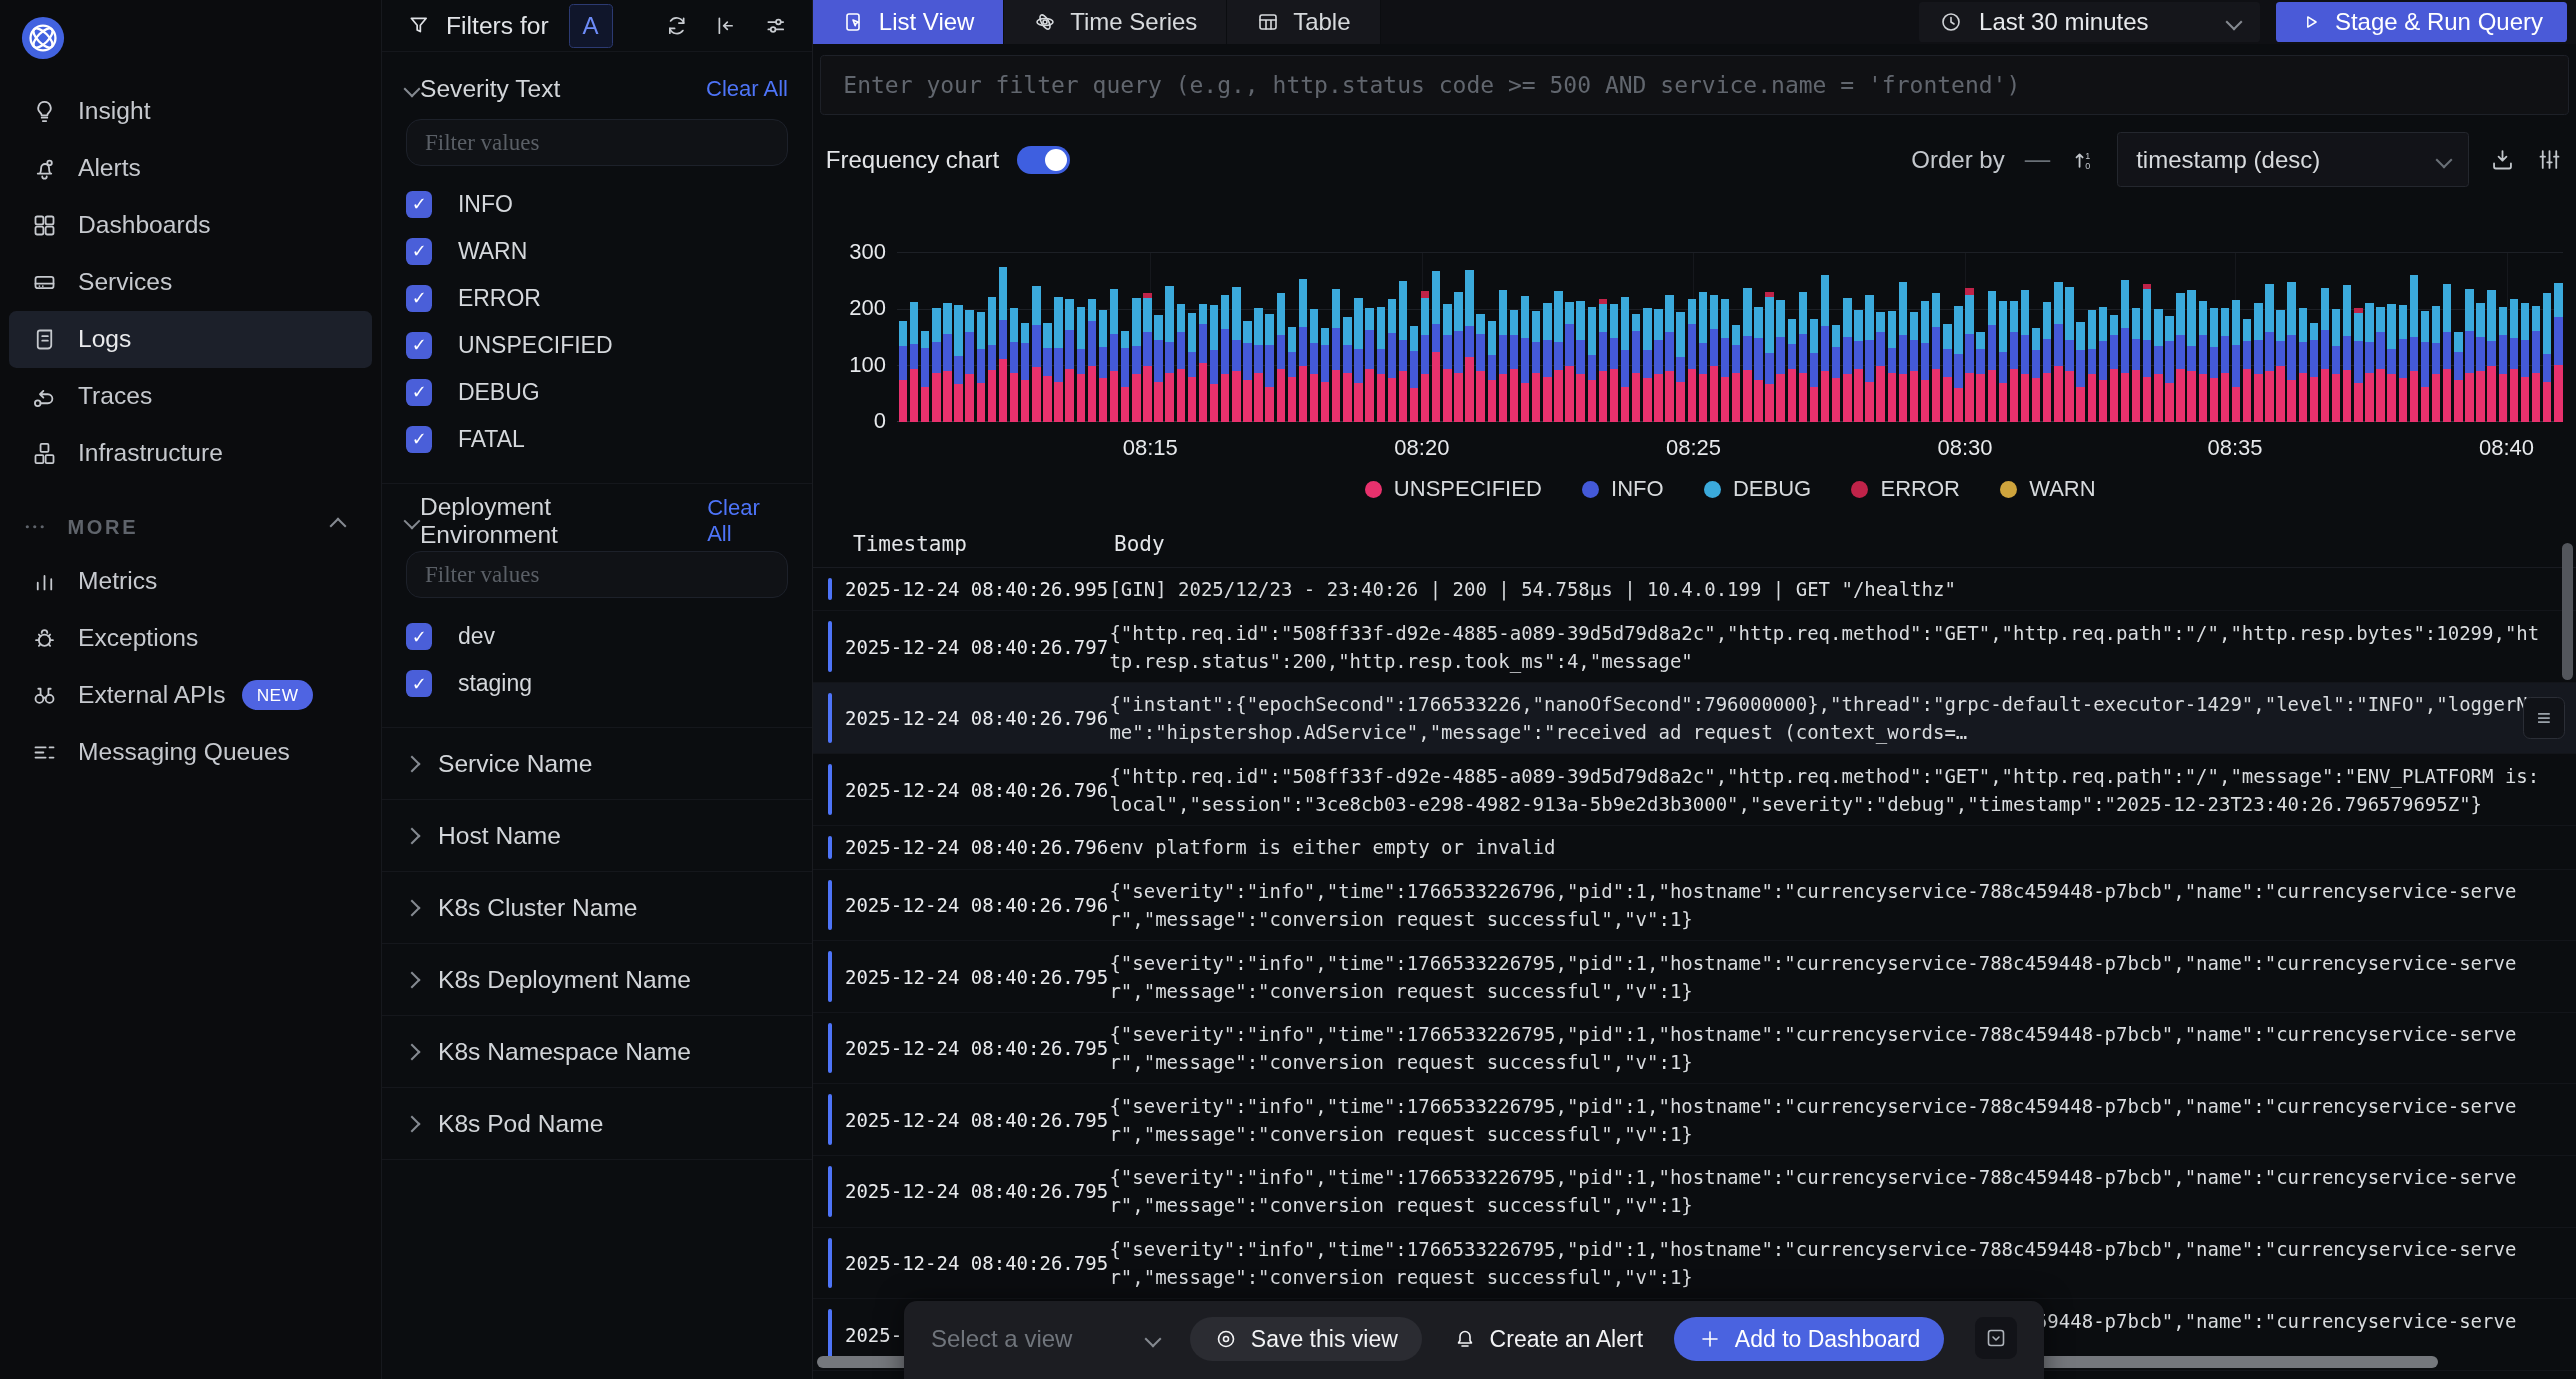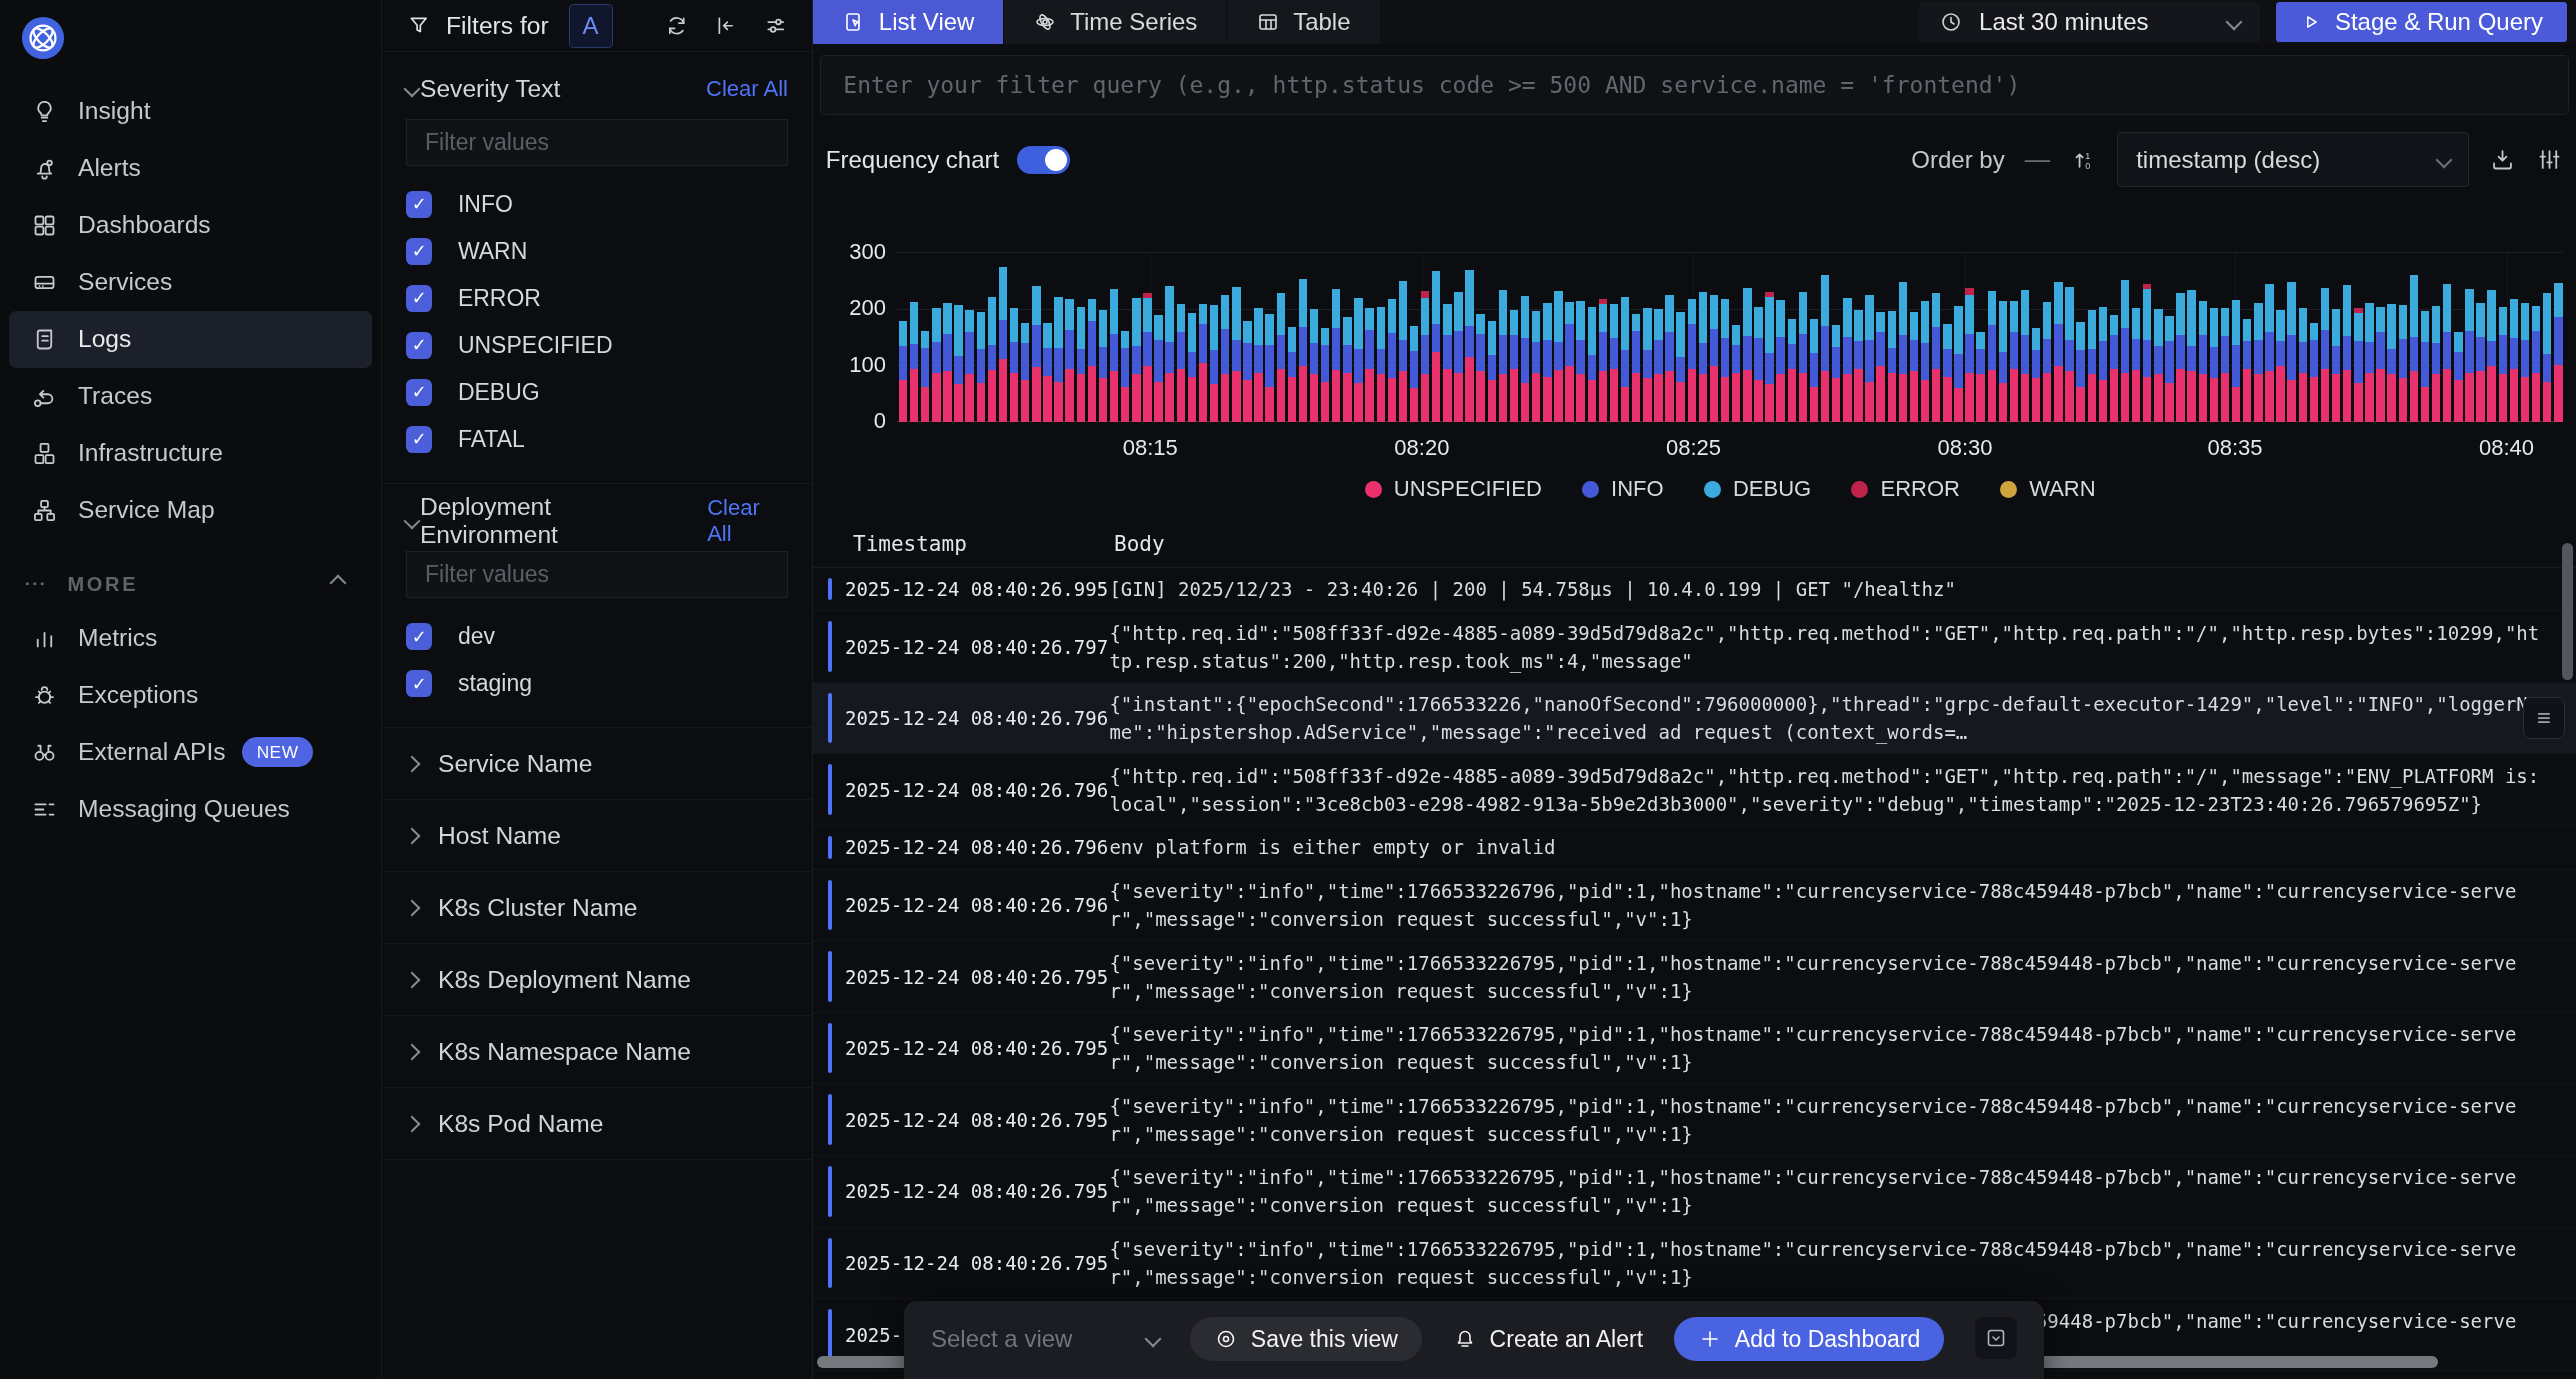--- a/index.html
+++ b/index.html
@@ -27,21 +27,21 @@
   .f-head-icons{margin-left:auto;display:flex;gap:24px;align-items:center;color:#c9ccd1;}
   .f-head-icons span{width:25.5px;height:25.5px;}
   .f-sec{padding:16.4px 24px 7.3px 24px;}
   .f-sec-hd{display:flex;align-items:center;gap:2px;height:42px;}
   .f-sec-title{font-size:24.6px;color:#d2d5d9;}
   .clear-all{color:#4e74f8;font-size:22px;cursor:pointer;}
   .ml-auto{margin-left:auto;}
   .chev{display:inline-block;width:10px;height:10px;border-right:2.2px solid #858a91;border-bottom:2.2px solid #858a91;transform:rotate(45deg);}
   .chev.r{transform:rotate(-45deg);}
   .chev.u{transform:rotate(-135deg);}
-  .f-input{margin:9px 0 14.6px 0;height:47px;background:#101216;border:0.9px solid #1d212a;border-radius:0;color:#c2410c;font-size:23px;padding:0 18px;width:100%;box-sizing:border-box;outline:none;}
+  .f-input{margin:9px 0 14.6px 0;height:47px;background:#101216;border:0.9px solid #1d212a;border-radius:15px;color:#c2410c;font-size:23px;padding:0 18px;width:100%;box-sizing:border-box;outline:none;font-family:Liberation Serif, serif;}
   .f-input::placeholder{color:#5a5f66;}
   .cb-row{height:47px;display:flex;align-items:center;cursor:pointer;}
   .cb{width:26.4px;height:26.4px;border-radius:6.4px;background:#4a5fd9;color:#fff;font-size:18px;display:flex;align-items:center;justify-content:center;flex:none;}
   .cb-lb{margin-left:25.5px;font-size:23px;color:#d5d8dc;}
   .f-div{border-top:0.9px solid #15171c;margin-top:12.8px;}
   .f-collapsed{height:71px;display:flex;align-items:center;gap:20px;padding:0 24px;border-bottom:0.9px solid #15171c;font-size:24.6px;color:#d2d5d9;cursor:pointer;}
   
   #main{flex:1;display:flex;flex-direction:column;position:relative;min-width:0;}
   #tabbar{height:44px;display:flex;background:#0f1014;align-items:stretch;}
   .tab{display:flex;align-items:center;gap:12.8px;padding:0 29px;font-size:24px;color:#d7dadd;background:#16171c;border-right:0.9px solid #0b0d10;cursor:pointer;}
@@ -179,31 +179,20 @@
       <div class="nav-item">
         <span class="nav-ic">
           <svg class="icsvg" viewBox="0 0 24 24" fill="none" stroke="currentColor" stroke-width="1.6" stroke-linecap="round" stroke-linejoin="round">
             <rect x="8.5" y="3.5" width="7" height="7" rx="1"></rect>
             <rect x="4" y="13.5" width="7" height="7" rx="1"></rect>
             <rect x="13" y="13.5" width="7" height="7" rx="1"></rect>
           </svg>
         </span>
         <span>Infrastructure</span>
       </div>
-      <div class="nav-item">
-        <span class="nav-ic">
-          <svg class="icsvg" viewBox="0 0 24 24" fill="none" stroke="currentColor" stroke-width="1.6" stroke-linecap="round" stroke-linejoin="round">
-            <rect x="9" y="3.5" width="6" height="5.5" rx="1"></rect>
-            <rect x="3.5" y="15" width="6" height="5.5" rx="1"></rect>
-            <rect x="14.5" y="15" width="6" height="5.5" rx="1"></rect>
-            <path d="M12 9v3M6.5 15v-3h11v3"></path>
-          </svg>
-        </span>
-        <span>Service Map</span>
-      </div>
     </div>
   <div class="nav-hd">
     <span class="nav-ic">
         <svg class="icsvg" viewBox="0 0 24 24" fill="none" stroke="currentColor" stroke-width="1.6" stroke-linecap="round" stroke-linejoin="round">
           <circle cx="5" cy="12" r="1.5" fill="currentColor" stroke="none"></circle>
           <circle cx="12" cy="12" r="1.5" fill="currentColor" stroke="none"></circle>
           <circle cx="19" cy="12" r="1.5" fill="currentColor" stroke="none"></circle>
         </svg>
       </span>
     <span>MORE</span>

